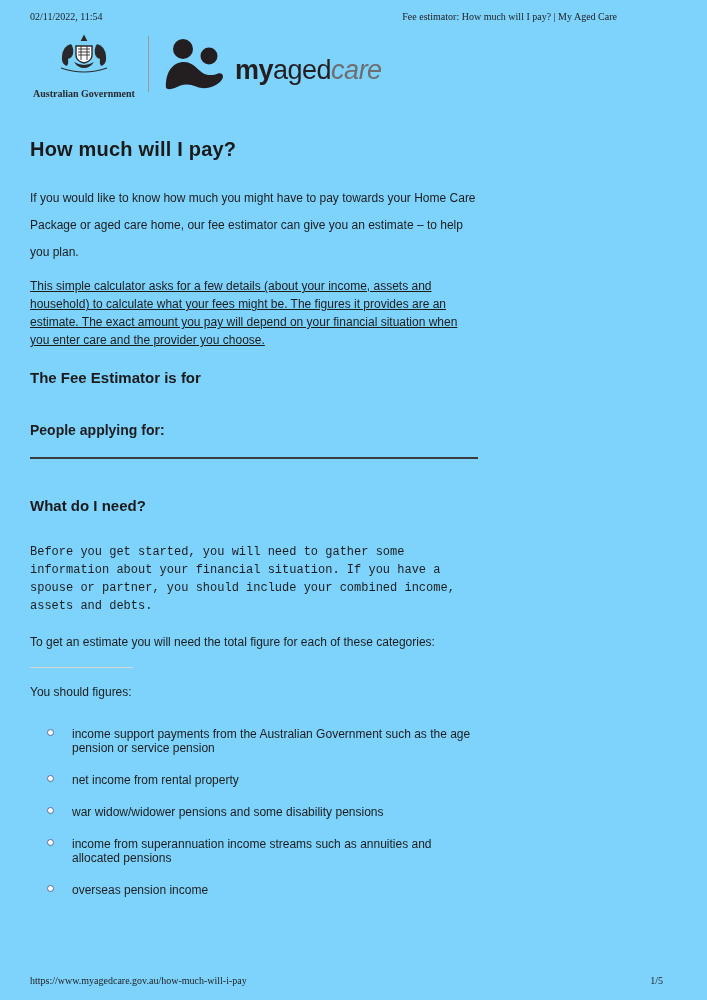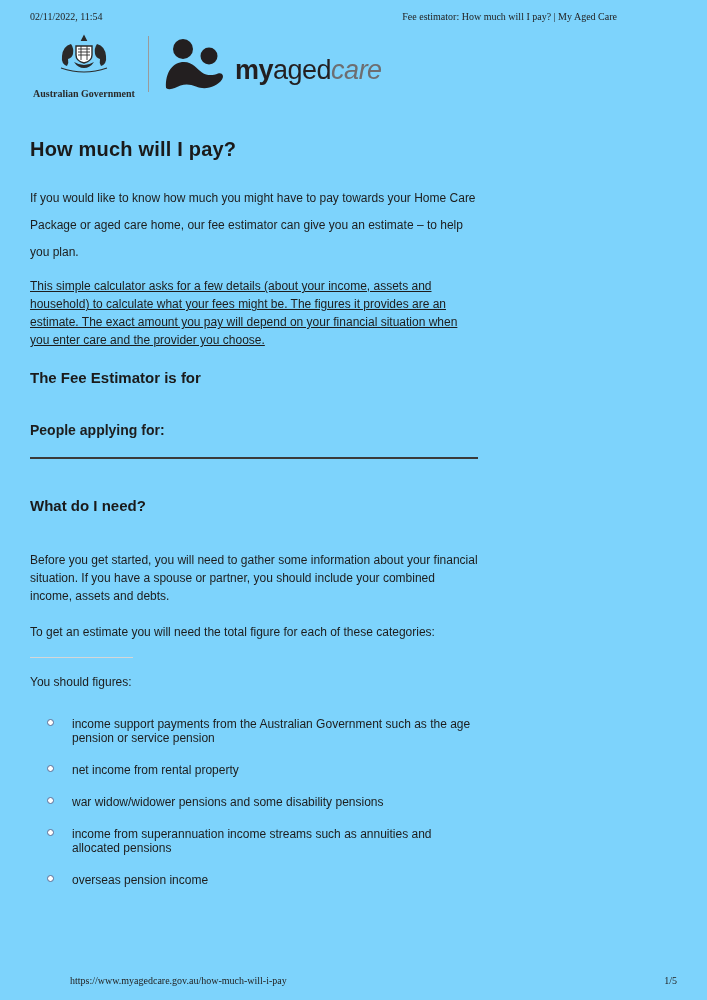--- a/index.html
+++ b/index.html
@@ -21,27 +21,26 @@
     top: 11px; left: 30px; right: 30px;
     font-family: "Liberation Serif", serif;
     font-size: 10px;
     color: #222;
     display: flex;
   }
   .ph-date { width: 200px; }
   .ph-title { flex: 1; text-align: right; padding-right: 60px; }
   .print-footer {
     position: absolute;
-    bottom: 14px; left: 30px; right: 30px;
+    bottom: 14px; left: 30px; right: 44px;
     font-family: "Liberation Serif", serif;
     font-size: 10px;
     color: #222;
     display: flex;
     justify-content: space-between;
-    margin-left: 40px;
   }
 
   
   .brand-row {
     position: absolute;
     top: 34px; left: 30px;
     display: flex;
     align-items: center;
   }
   .gov-block {
@@ -126,21 +125,21 @@
   .note a {
     color: #1d1d1d;
     text-decoration: underline;
   }
   .divider-dark {
     margin-top: 19px;
     height: 0;
     border-top: 2.5px solid #3a3a3a;
   }
   .h2-need { margin-top: 38px; }
-  .p-need1 { margin-top: 37px; }
+  .p-need1 { margin-top: 29px; font-family: Liberation Mono, monospace; }
   .p-need2 { margin-top: 18px; }
   .divider-light {
     margin-top: 16px;
     width: 103px;
     height: 0;
     border-top: 1.5px solid #d6d6d6;
   }
   .h2-income { margin-top: 22px; }
   .label-income { margin-top: 15px; font-size: 12px; font-weight: normal; }
   ul.income-list { margin-top: 26px; }

